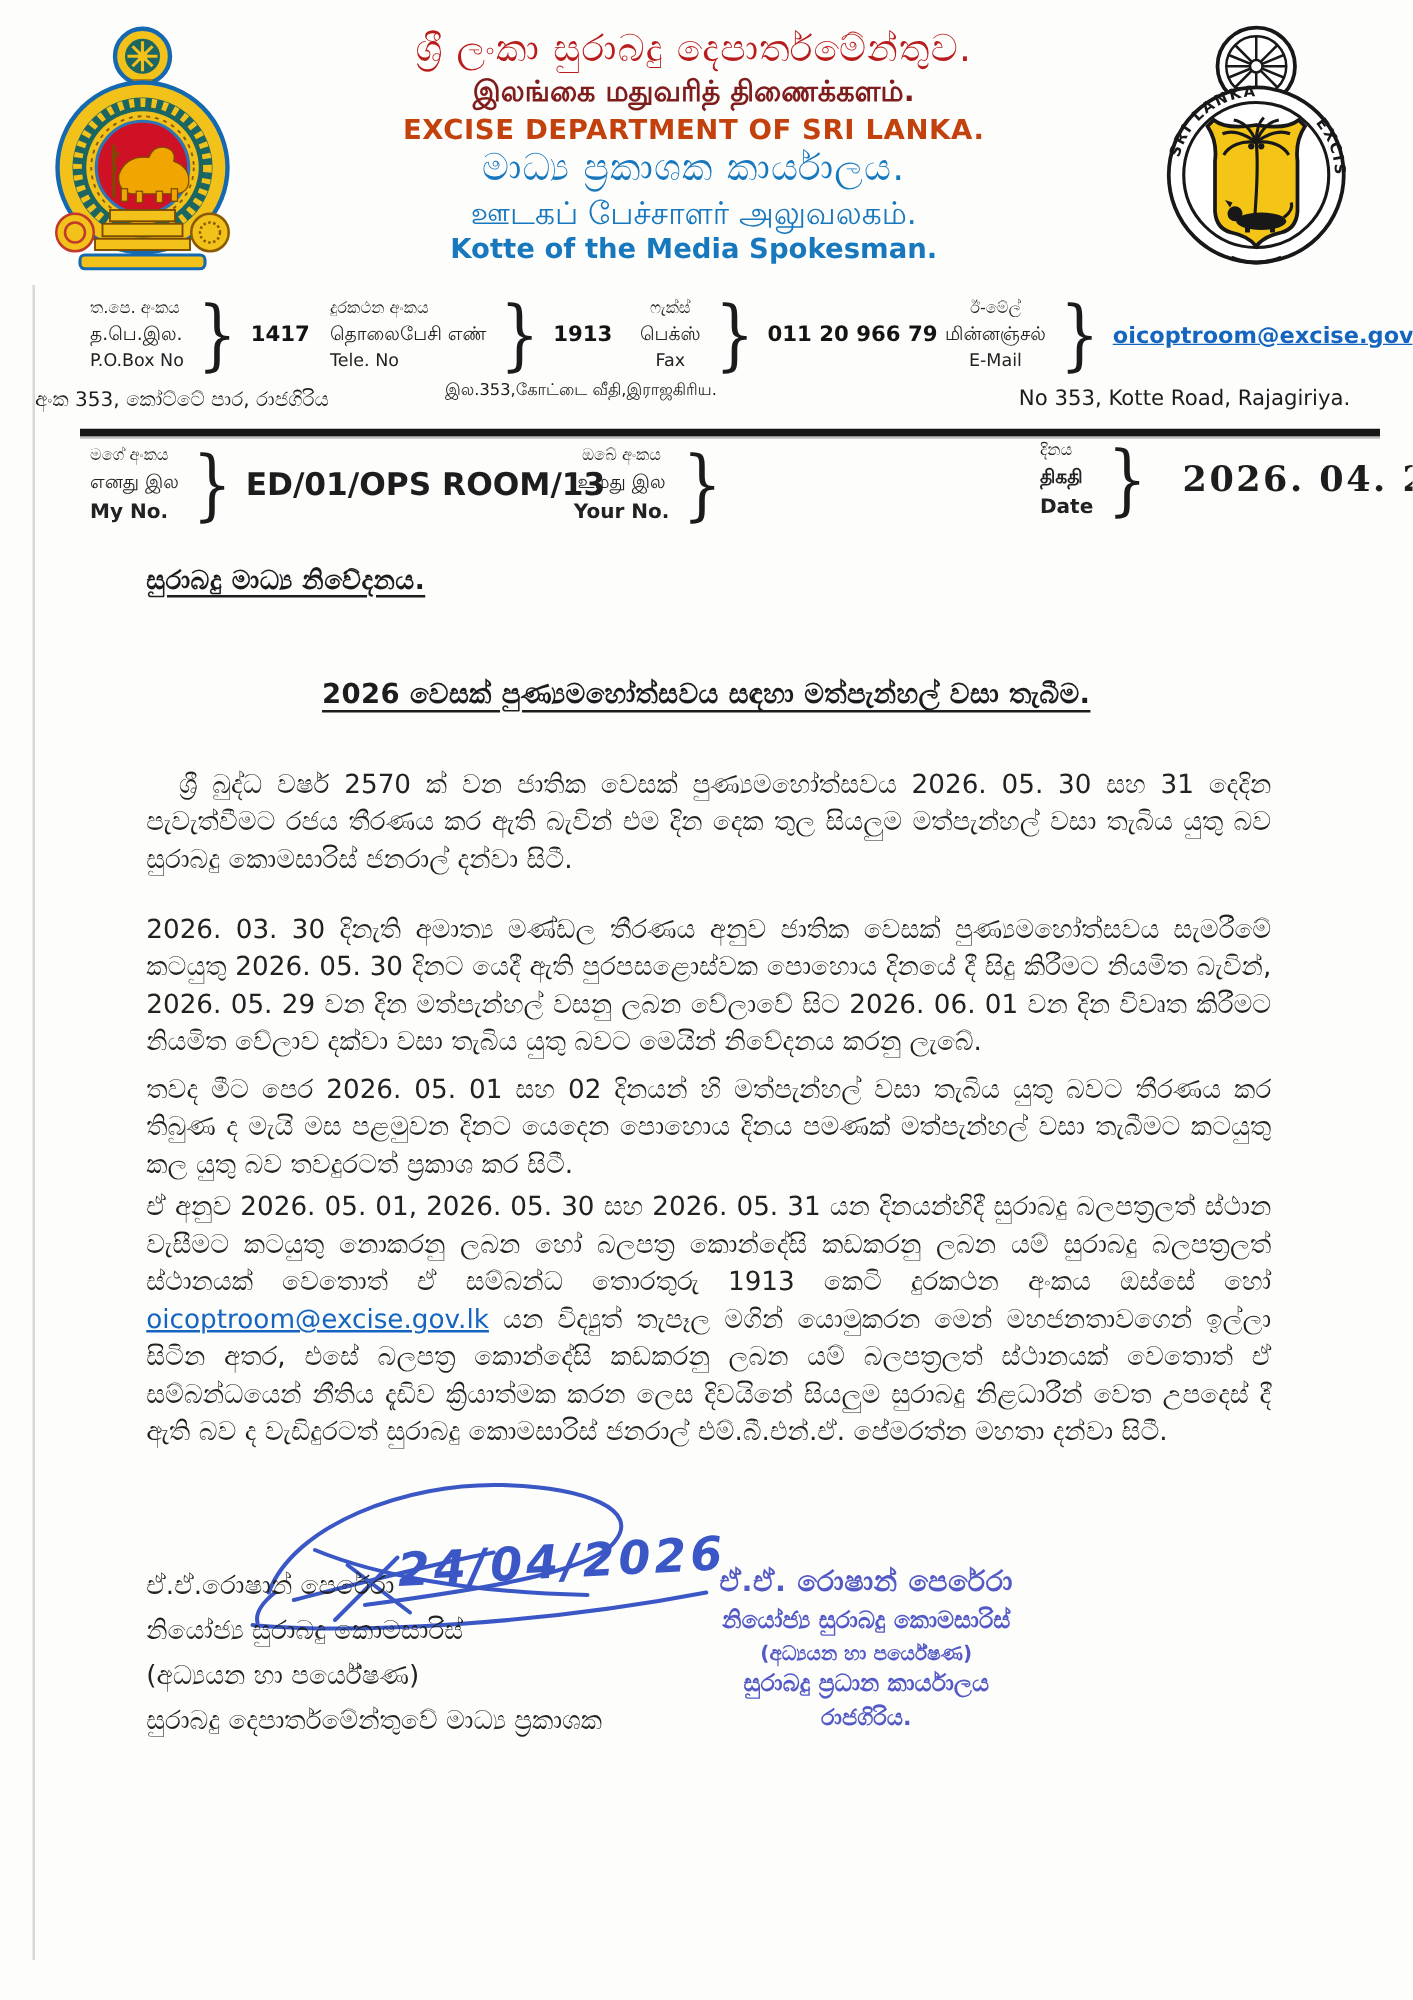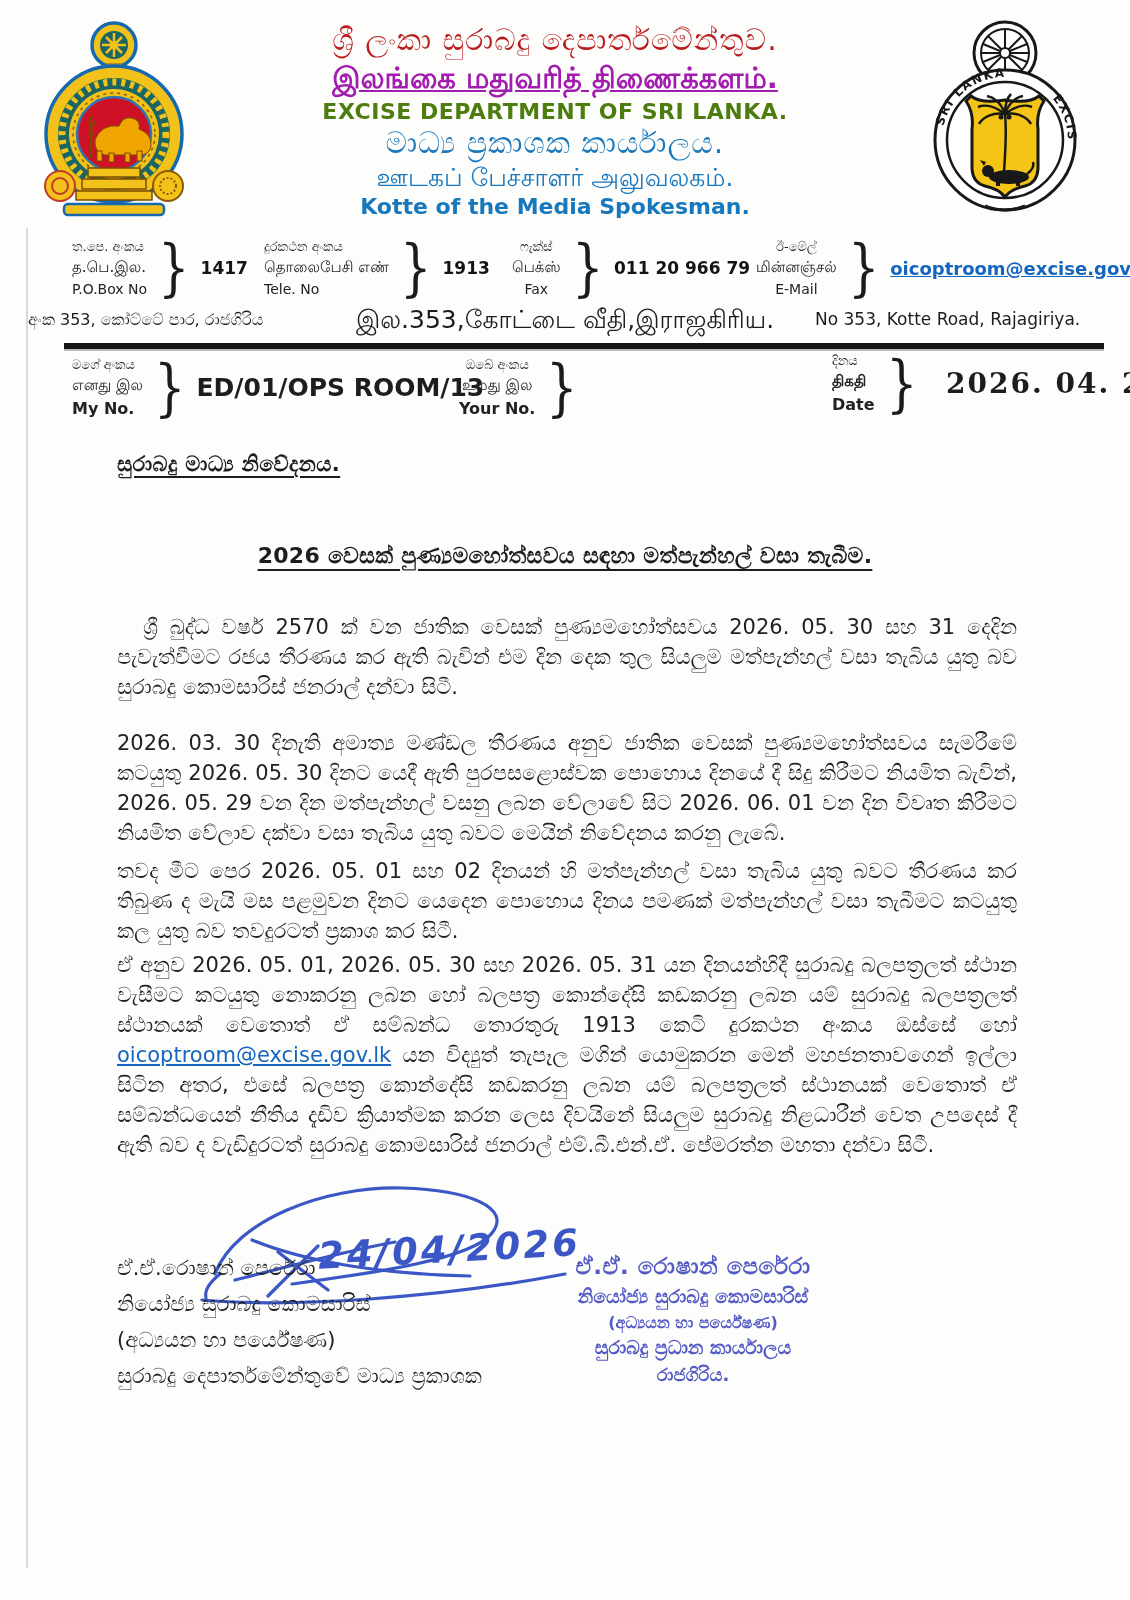--- a/index.html
+++ b/index.html
@@ -5,22 +5,22 @@
   html,body{margin:0;padding:0;}
   body{
     width:1130px;height:1600px;position:relative;background:#fdfdfc;
     font-family:"DejaVu Sans","Liberation Sans",sans-serif;color:#1d1d1d;
     overflow:hidden;
   }
   .abs{position:absolute;}
   
   .hdr-center{left:205px;top:22px;width:700px;text-align:center;line-height:1.18;}
   .hdr-si{font-size:30px;color:#b91c1c;letter-spacing:1px;}
-  .hdr-ta{font-size:29px;color:#a21caf;font-weight:bold;margin-top:4px;text-decoration:underline;}
-  .hdr-en{font-size:22px;color:#4d7c0f;font-weight:bold;margin-top:3px;letter-spacing:.5px;}
+  .hdr-ta{font-size:23px;color:#7f1d1d;font-weight:bold;margin-top:4px;}
+  .hdr-en{font-size:22px;color:#c2410c;font-weight:bold;margin-top:3px;letter-spacing:.5px;}
   .off-si{font-size:30px;color:#1878be;letter-spacing:1px;}
   .off-ta{font-size:25px;color:#1878be;font-weight:normal;margin-top:3px;}
   .off-en{font-size:22px;color:#1878be;font-weight:bold;margin-top:2px;}
   
   .grp{display:flex;align-items:center;gap:7px;padding-left:44px;}
   .lblstack{line-height:1.45;color:#222;}
   .lblstack .l-si{font-size:13px;}
   .lblstack .l-ta{font-size:15px;}
   .lblstack .l-en{font-size:14px;}
   .lblstack.bold-en .l-en{font-weight:bold;font-size:16px;}
@@ -202,21 +202,21 @@
   <div class="lblstack" style="text-align:center;">
     <div class="l-si">ඊ-මේල්</div>
     <div class="l-ta">மின்னஞ்சல்</div>
     <div class="l-en">E-Mail</div>
   </div>
   <span class="brace">}</span>
   <a class="link">oicoptroom@excise.gov.lk</a>
 </div>
 
 <div class="abs addr" style="left:28px;top:310px;font-size:16px;">අංක 353, කෝට්ටේ පාර, රාජගිරිය</div>
-<div class="abs addr" style="left:356px;top:305px;font-size:25px;">இல.353,கோட்டை வீதி,இராஜகிரிய.</div>
+<div class="abs addr" style="left:356px;top:305px;font-size:13px;">இல.353,கோட்டை வீதி,இராஜகிரிய.</div>
 <div class="abs addr" style="left:815px;top:309px;">No 353, Kotte Road, Rajagiriya.</div>
 
 <div class="abs rule"></div>
 
 <div class="abs grp" style="left:28px;top:356px;">
   <div class="lblstack bold-en">
     <div class="l-si">මගේ අංකය</div>
     <div class="l-ta">எனது இல</div>
     <div class="l-en">My No.</div>
   </div>

